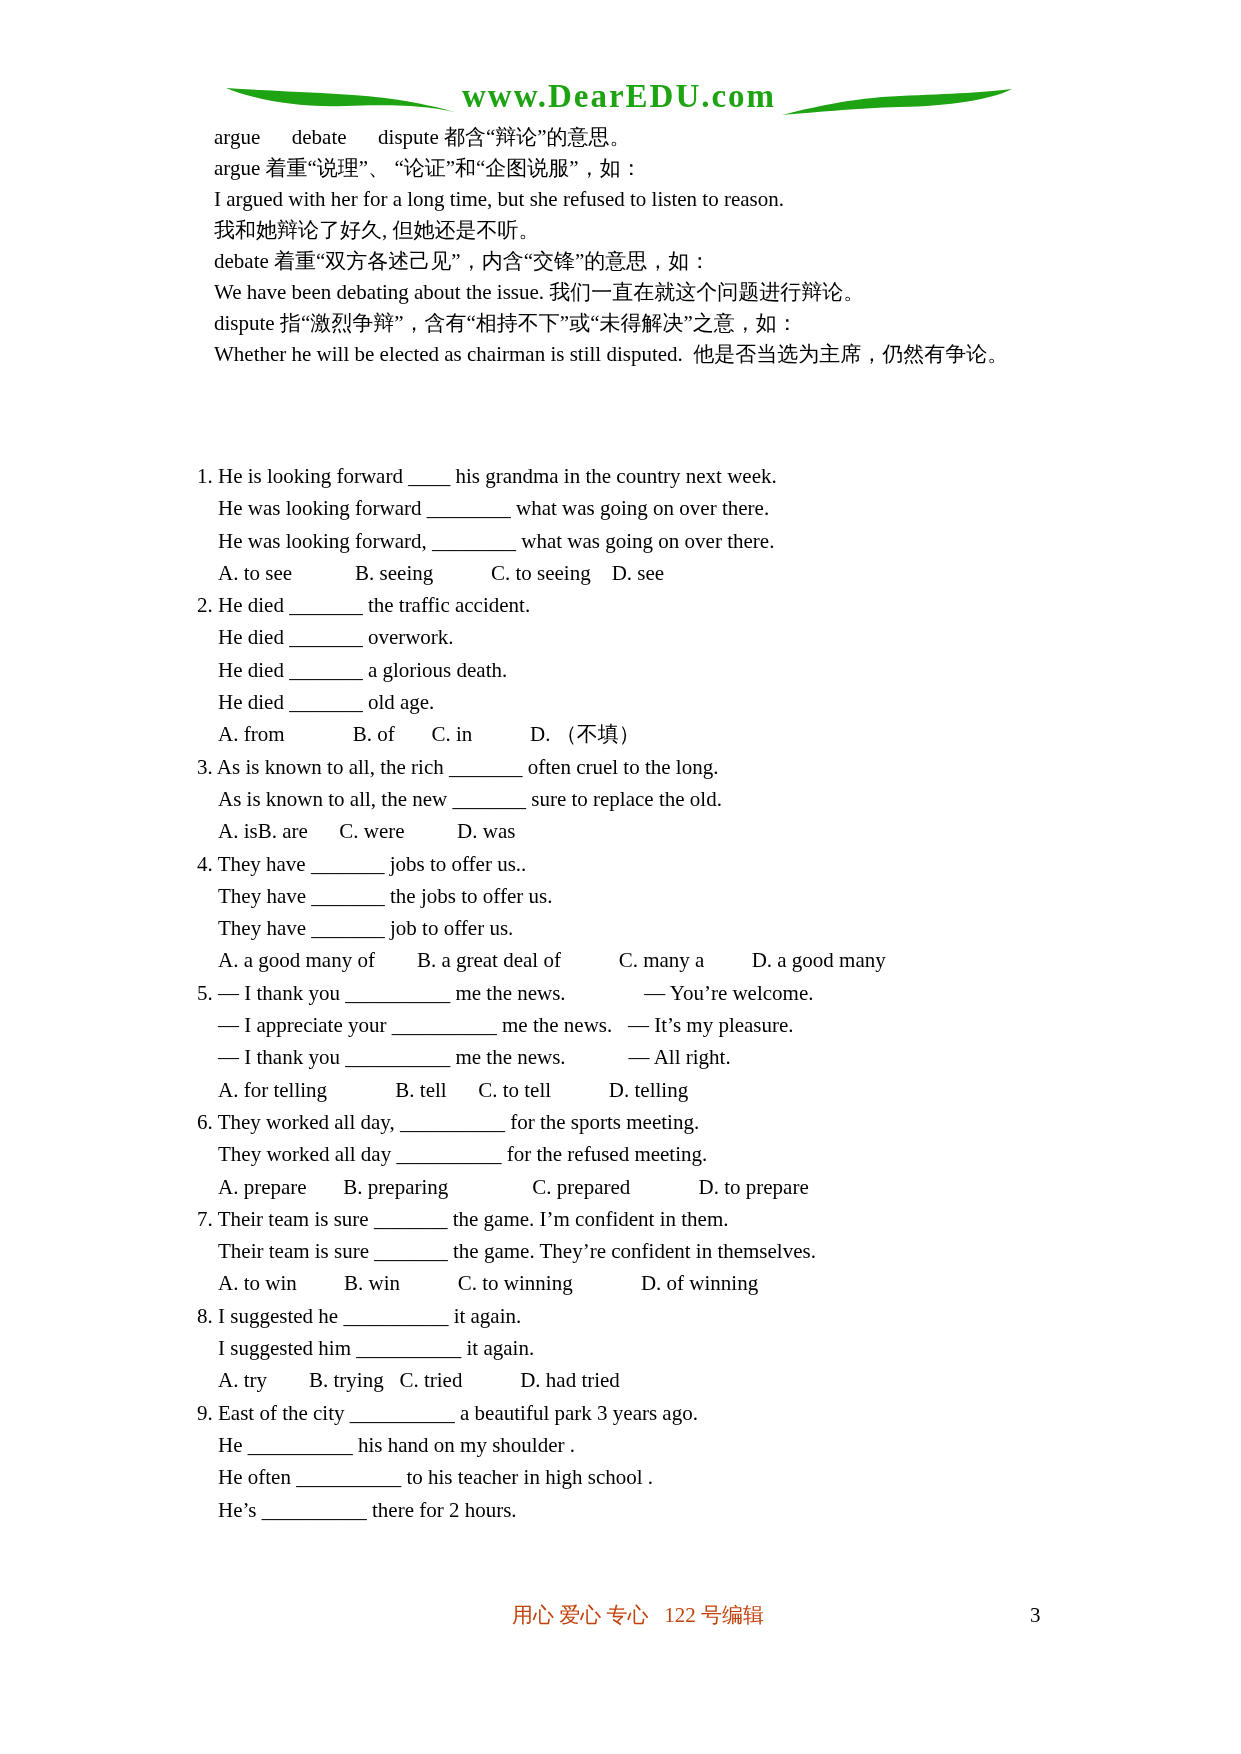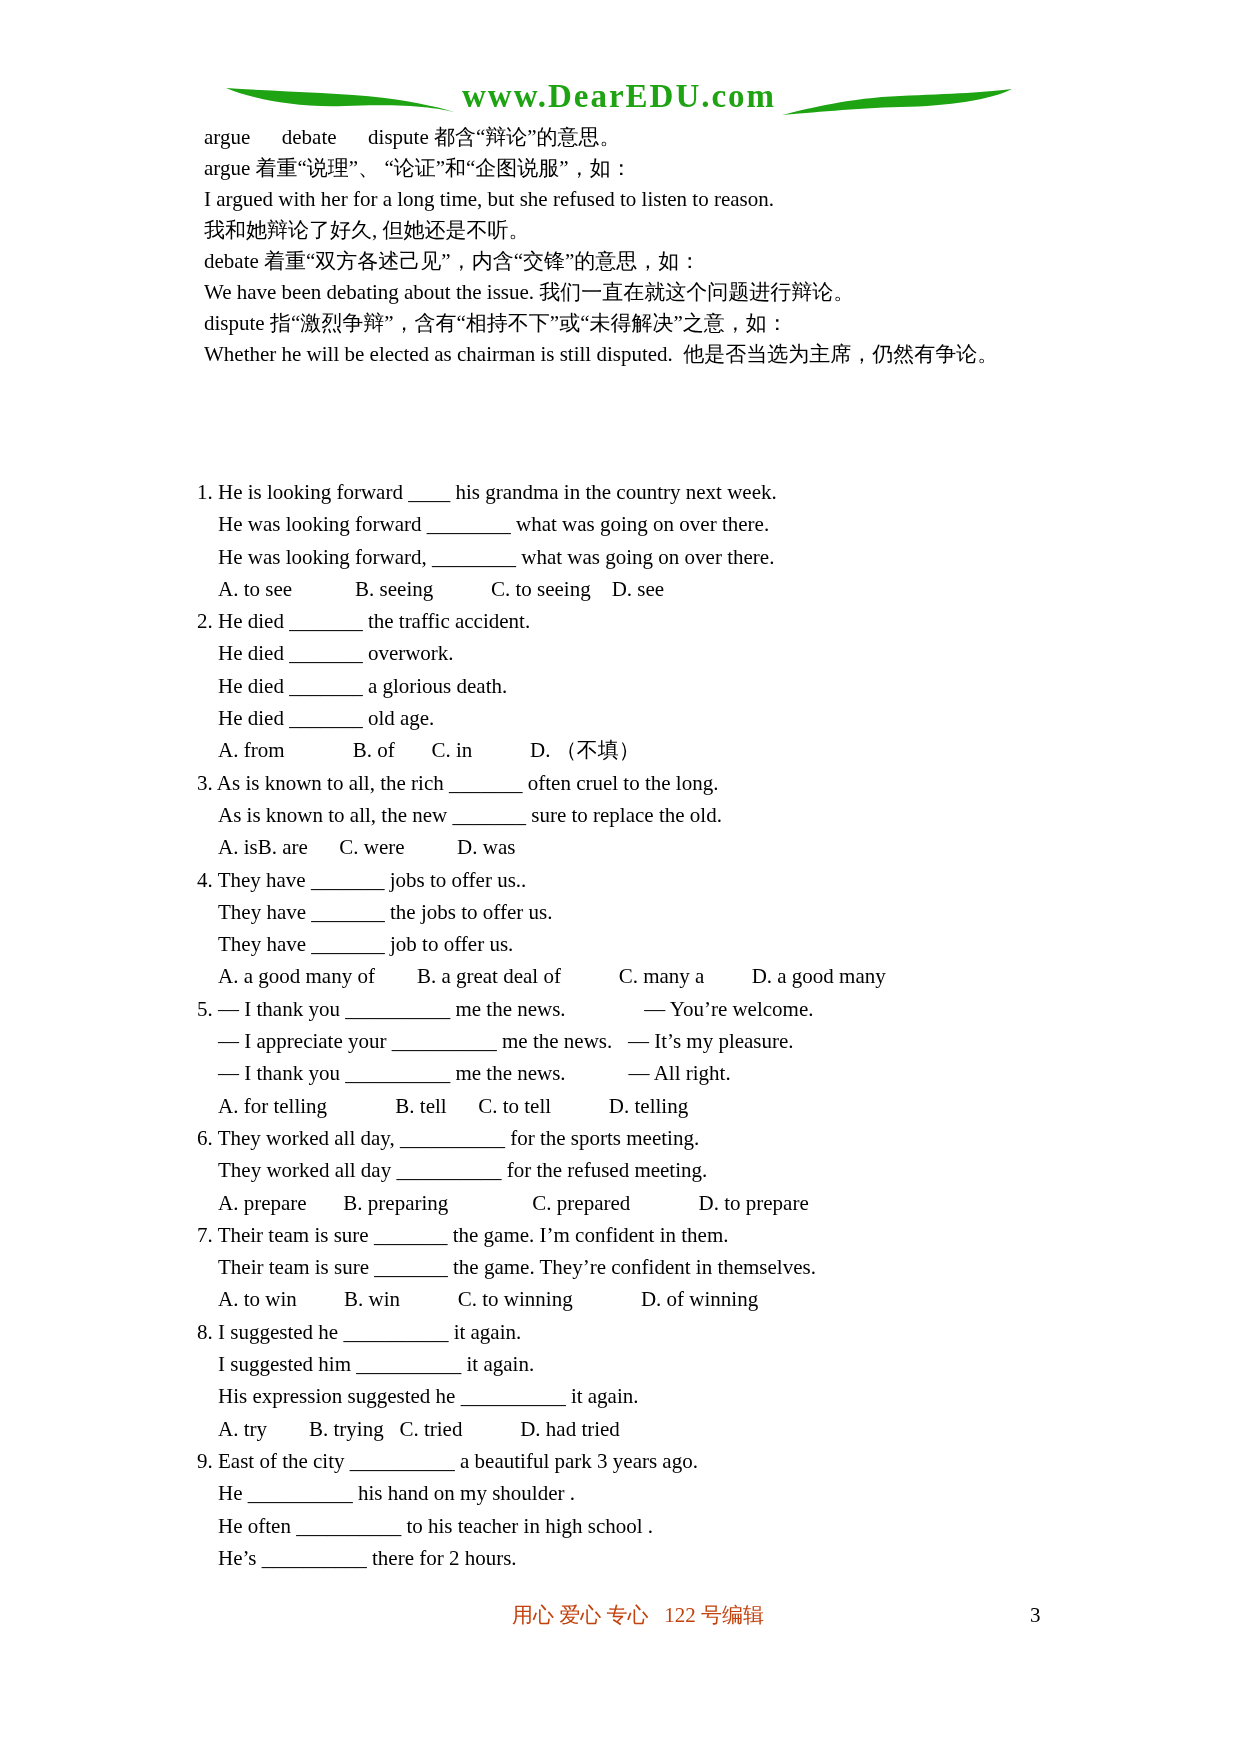--- a/index.html
+++ b/index.html
@@ -11,24 +11,24 @@
   
   .logo{position:absolute;top:84px;left:224px;width:790px;height:40px;}
   .swoosh{position:absolute;top:0;height:36px;}
   .swoosh.left{left:0;width:241px;}
   .swoosh.right{right:0;width:234px;}
   .logo-text{
     position:absolute;left:238px;top:-6px;width:312px;text-align:left;
     font-weight:bold;font-size:33px;letter-spacing:2px;white-space:nowrap;
   }
   
-  .intro{position:absolute;left:204px;top:122px;}
+  .intro{position:absolute;left:214px;top:122px;}
   .iline{height:31px;line-height:31px;white-space:pre;}
   
-  .questions{position:absolute;left:197px;top:460px;margin-top:16px;}
+  .questions{position:absolute;left:197px;top:460px;}
   .qline{height:32.3px;line-height:32.3px;white-space:pre;}
   .qline.cont{padding-left:21px;}
   .qnum{display:inline;}
   
   .footer-note{position:absolute;left:512px;top:1600px;height:31px;line-height:31px;white-space:pre;}
   .page-number{position:absolute;left:1030px;top:1600px;height:31px;line-height:31px;}
 </style>
 </head>
 <body>
 
@@ -92,21 +92,20 @@
         <div class="qline cont options">A. prepare       B. preparing                C. prepared             D. to prepare</div>
       </div>
       <div class="question">
         <div class="qline first"><span class="qnum">7. </span><span>Their team is sure _______ the game. I’m confident in them.</span></div>
         <div class="qline cont">Their team is sure _______ the game. They’re confident in themselves.</div>
         <div class="qline cont options">A. to win         B. win           C. to winning             D. of winning</div>
       </div>
       <div class="question">
         <div class="qline first"><span class="qnum">8. </span><span>I suggested he __________ it again.</span></div>
         <div class="qline cont">I suggested him __________ it again.</div>
-        <div class="qline cont">His expression suggested he __________ it again.</div>
         <div class="qline cont options">A. try        B. trying   C. tried           D. had tried</div>
       </div>
       <div class="question">
         <div class="qline first"><span class="qnum">9. </span><span>East of the city __________ a beautiful park 3 years ago.</span></div>
         <div class="qline cont">He __________ his hand on my shoulder .</div>
         <div class="qline cont">He often __________ to his teacher in high school .</div>
         <div class="qline cont">He’s __________ there for 2 hours.</div>
       </div>
     </section>
 

